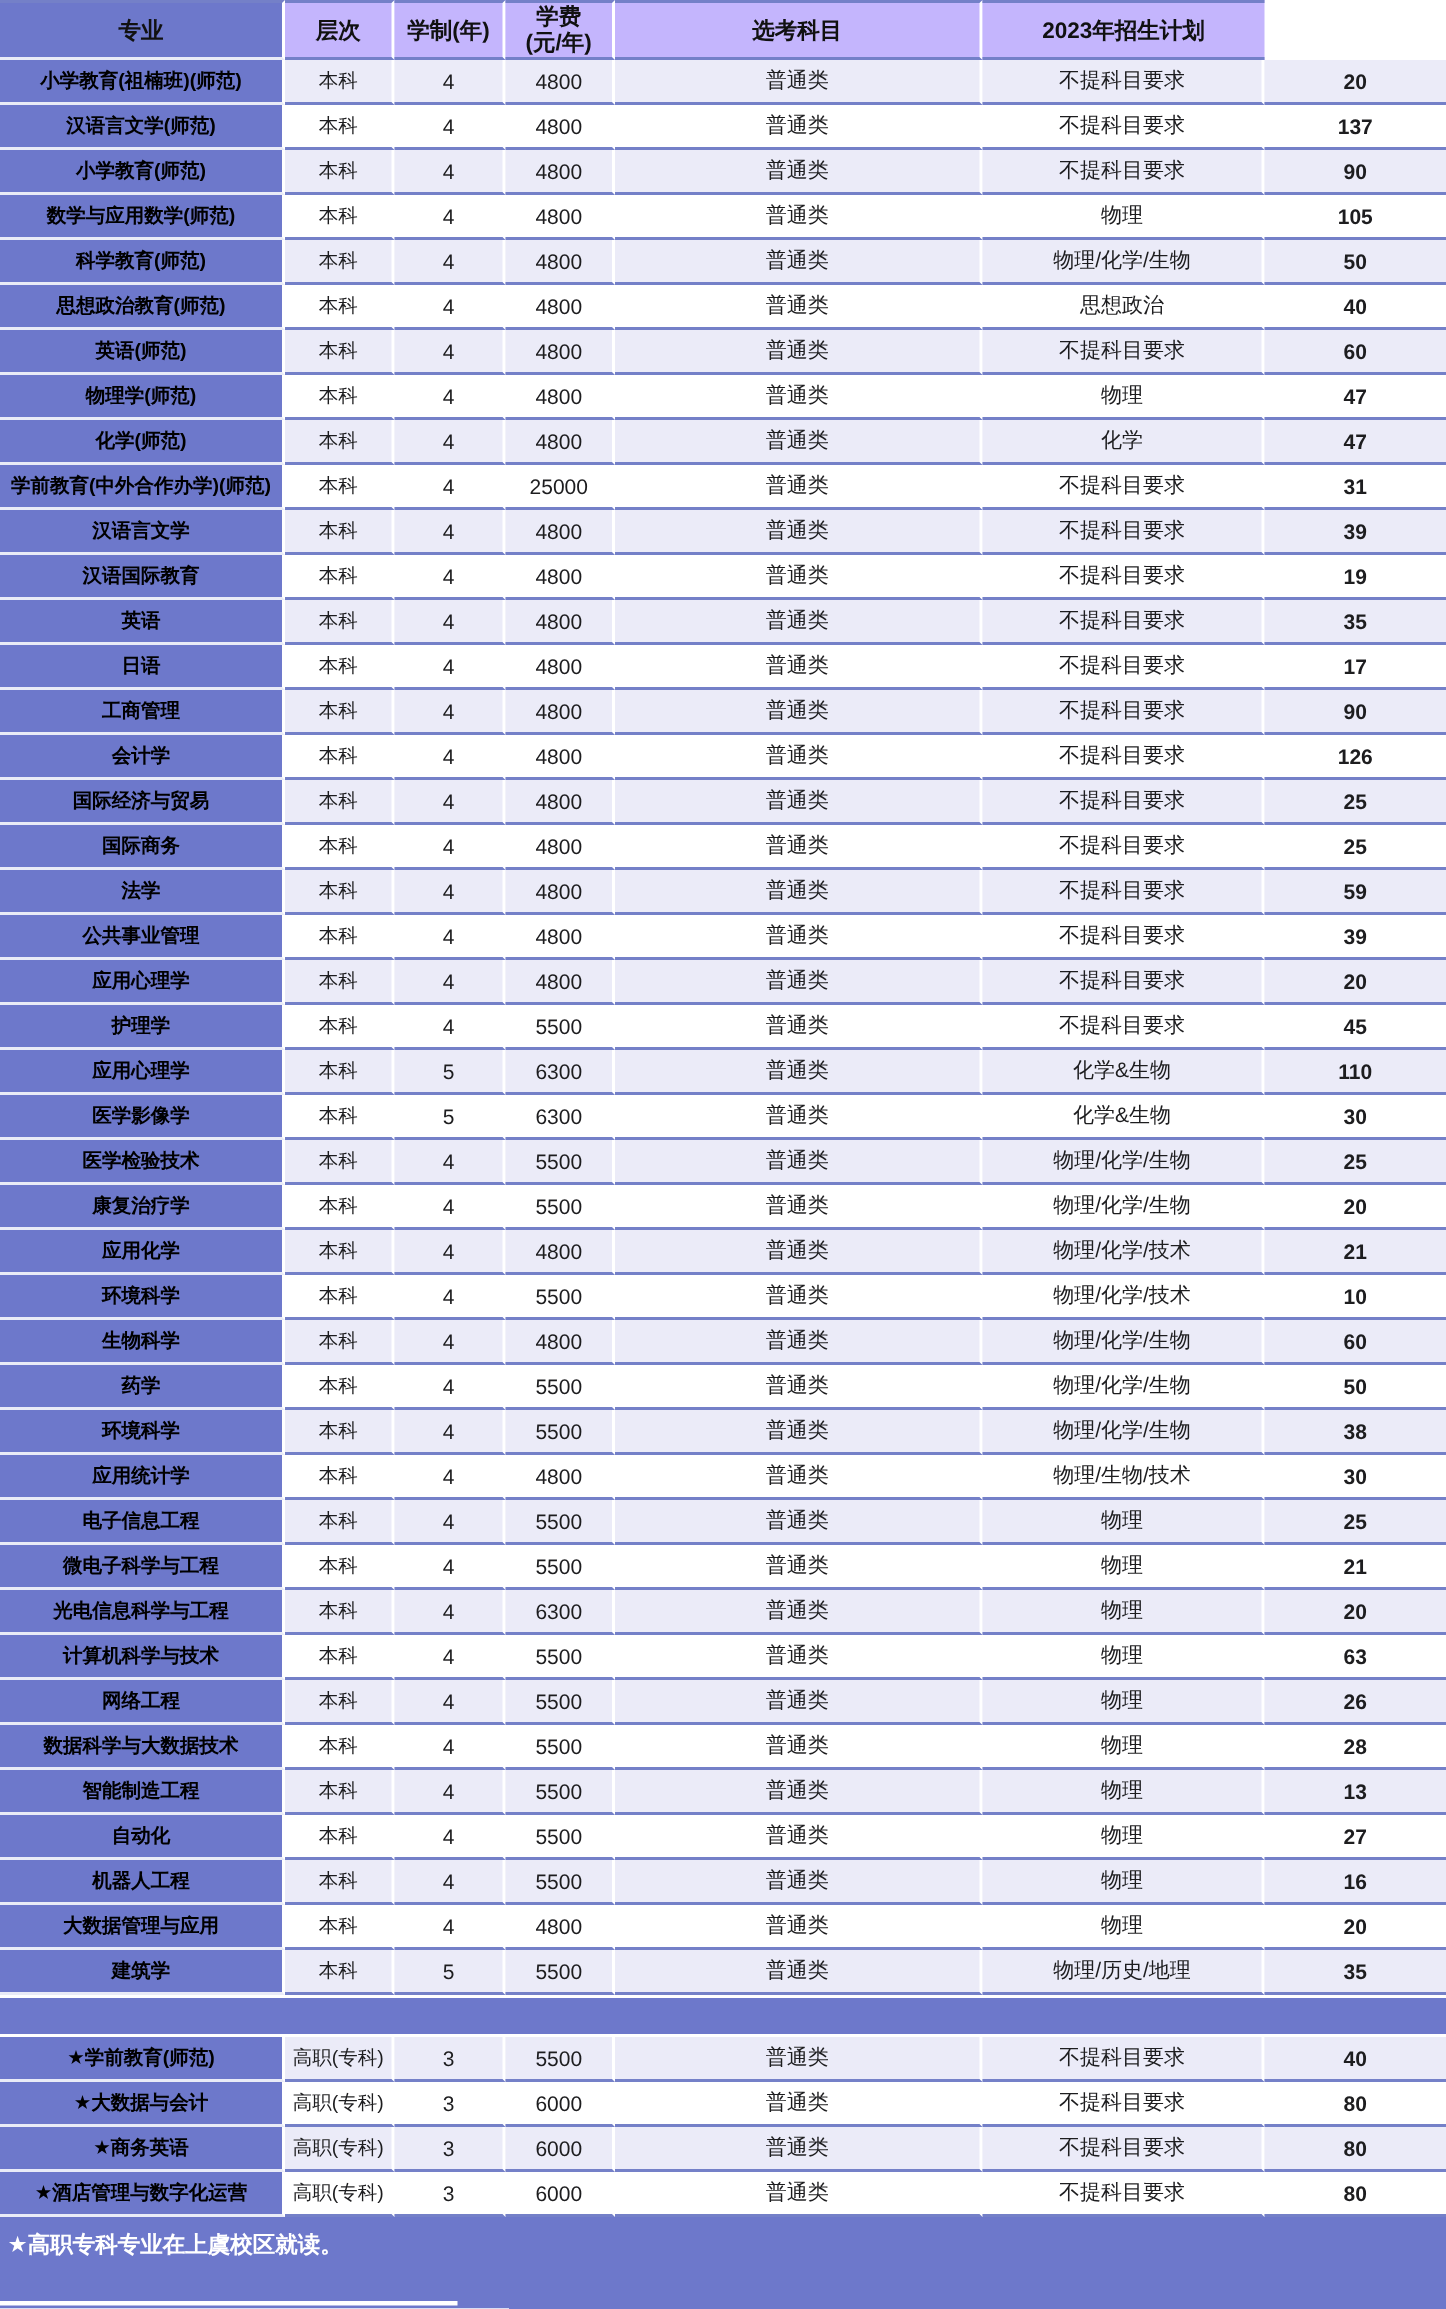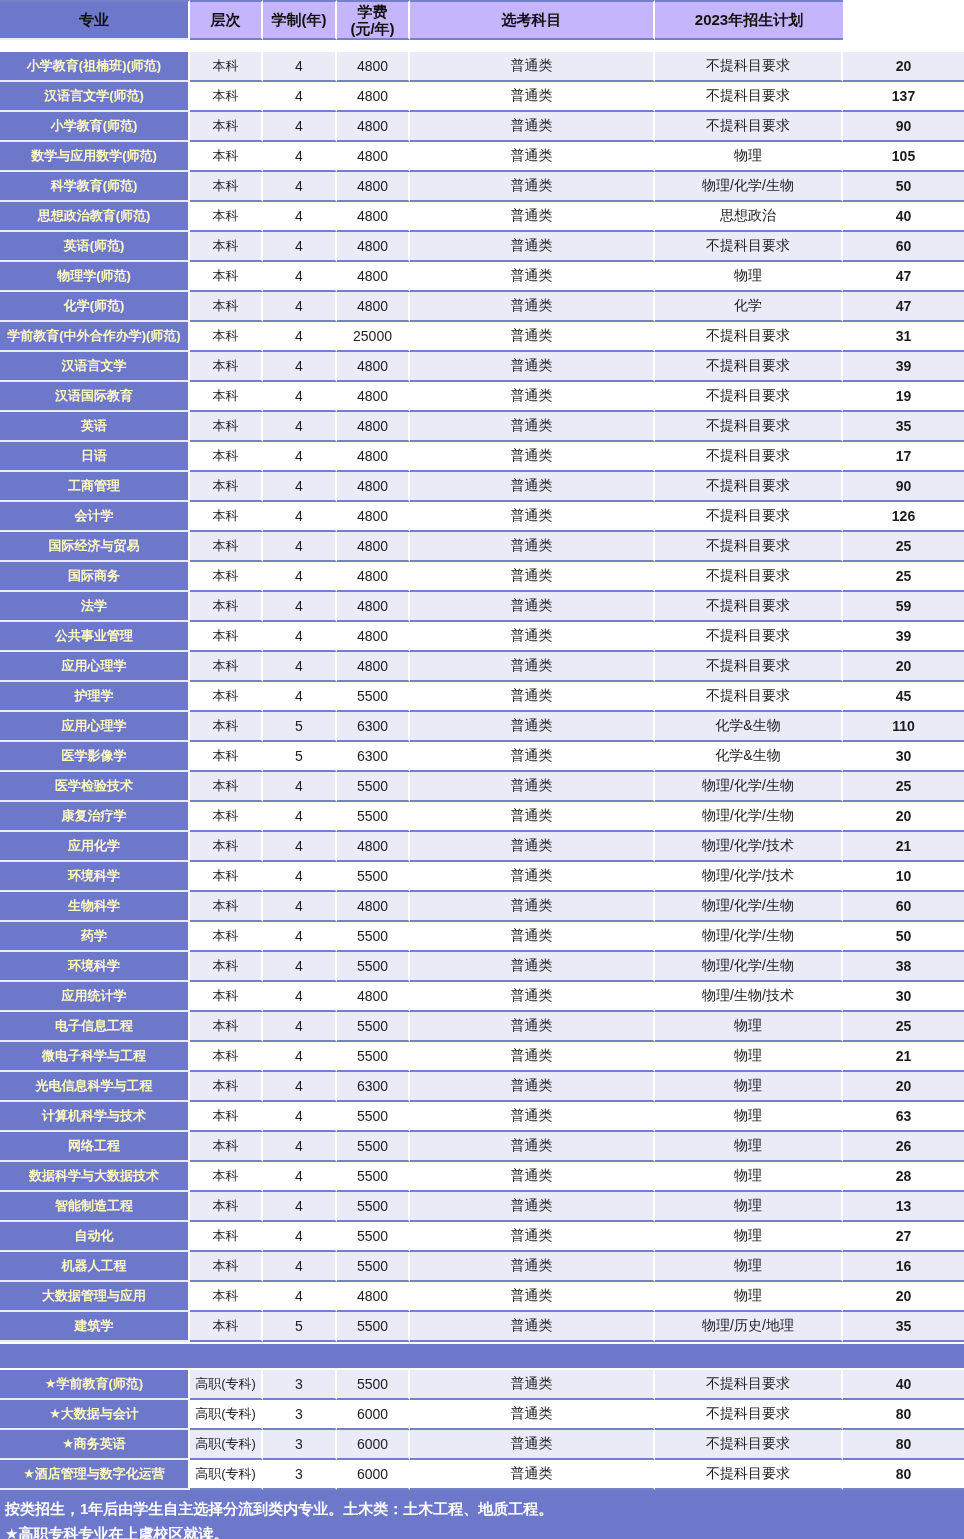--- a/index.html
+++ b/index.html
@@ -26,28 +26,28 @@
     border-right:2px solid #fff;
     border-bottom:2px solid var(--divider);
     font-size:14px;
     white-space:nowrap;overflow:hidden;
     background:#fff;
   }
   .cell:last-child{border-right:none;font-weight:bold;}
   .row.alt .cell{background:var(--row-alt);}
   .cell.c-major{
     background:var(--purple) !important;
-    color:#fef9c3;font-weight:bold;font-size:13px;
+    color:#000000;font-weight:bold;font-size:13px;
     border-bottom-color:rgba(255,255,255,.85);
   }
   .cell.c-level{font-size:13px;}
   
   .thead{
     display:grid;grid-template-columns:var(--cols);
-    height:52px;
+    height:40px;
   }
   .thead .cell{
     height:40px;
     font-weight:bold;font-size:15px;color:#111;
     border-top:2px solid var(--divider);
     background:#c4b5fd;
   }
   .thead .cell.c-major{font-size:15px;}
   .thead .cell.two-line{flex-direction:column;line-height:17px;}
   
@@ -505,17 +505,16 @@
         <div class="cell c-major">★酒店管理与数字化运营</div>
         <div class="cell c-level">高职(专科)</div>
         <div class="cell c-years">3</div>
         <div class="cell c-tuition">6000</div>
         <div class="cell c-category">普通类</div>
         <div class="cell c-subjects">不提科目要求</div>
         <div class="cell c-plan">80</div>
       </div>
     </div>
   <div class="footer">
-    <div>按类招生，1年后由学生自主选择分流到类内专业。土木类：土木工程、地质工程。</div>
     <div>★高职专科专业在上虞校区就读。</div>
     <div class="cutoff"></div>
   </div>
 </div>
 
 </body></html>

